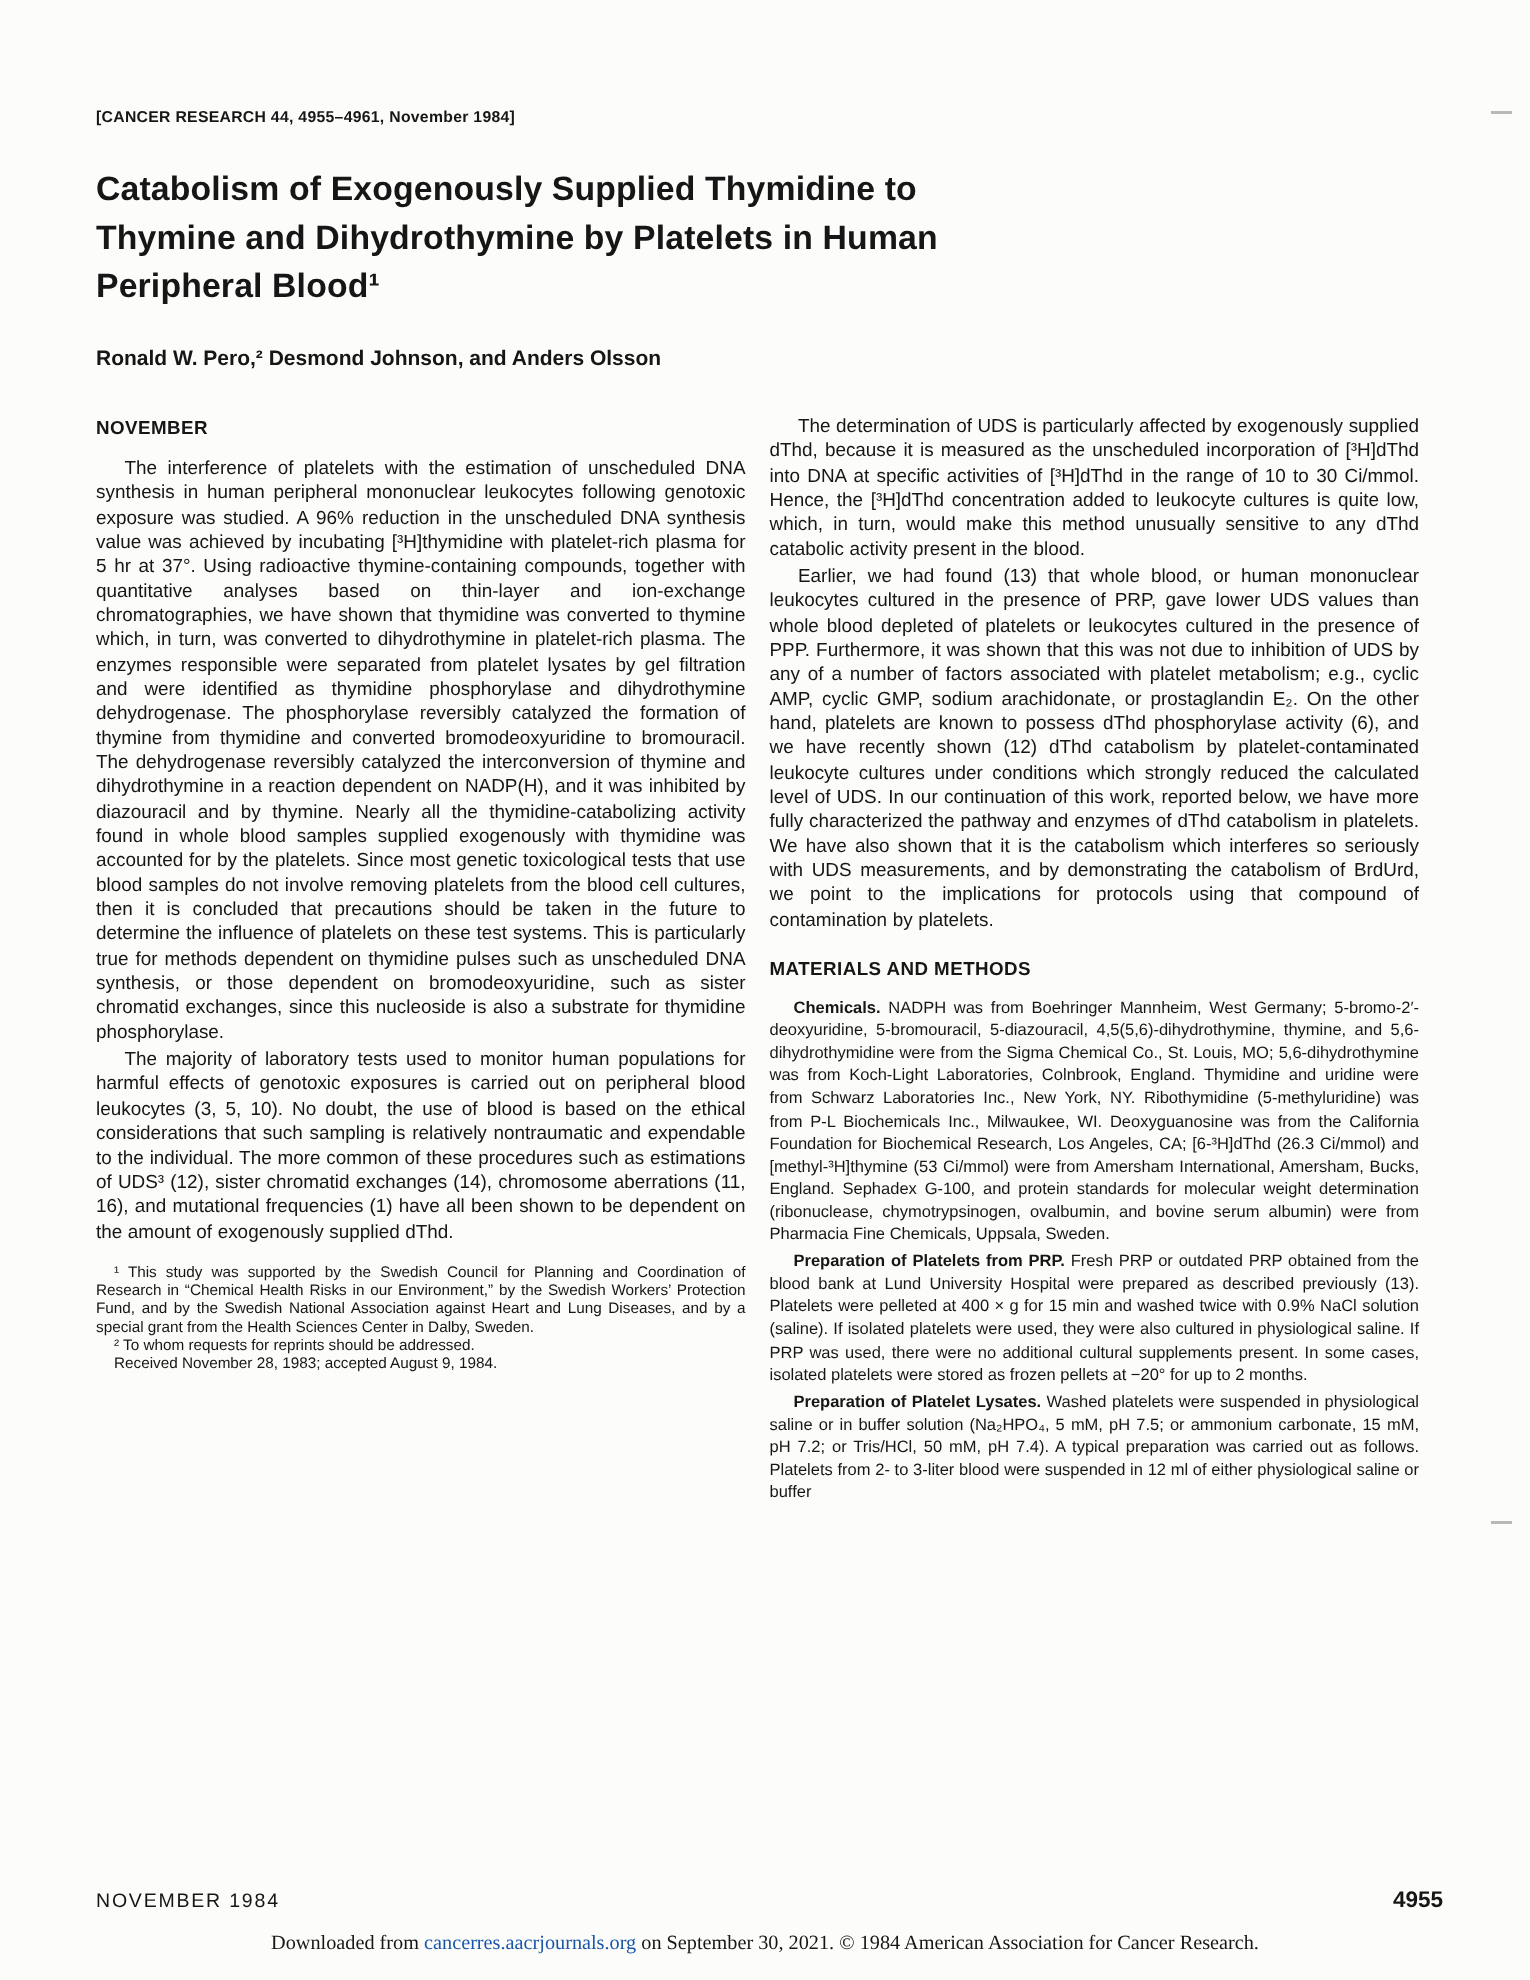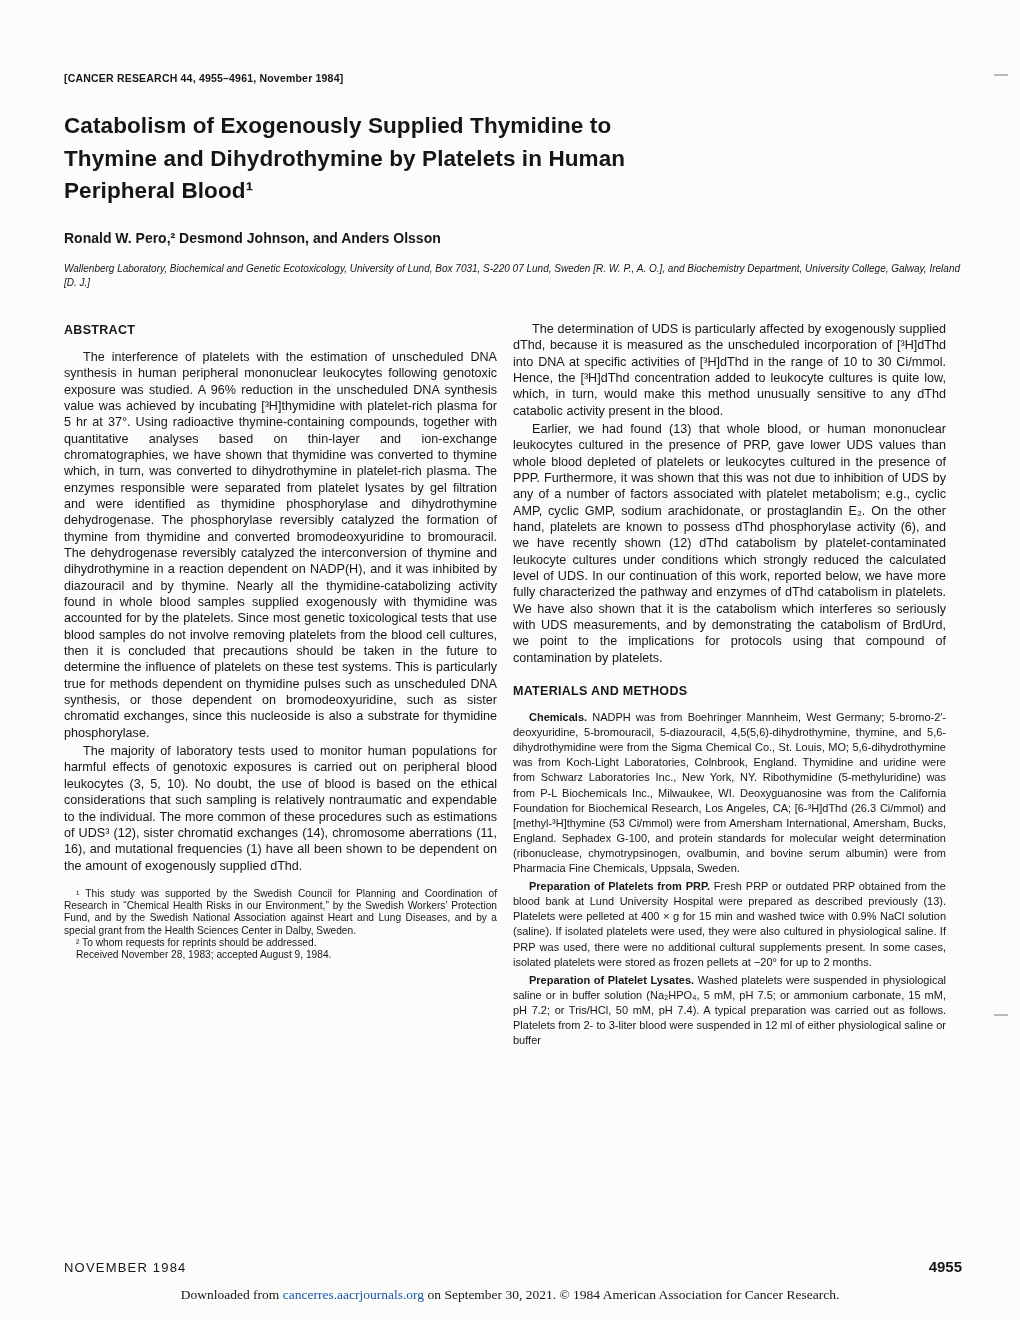--- a/index.html
+++ b/index.html
@@ -141,26 +141,25 @@
 
   <div class="scan-tick" style="top: 74px;"></div>
   <div class="scan-tick" style="top: 1014px;"></div>
 
   <div class="journal-ref">[CANCER RESEARCH 44, 4955–4961, November 1984]</div>
 
   <h1 class="title">Catabolism of Exogenously Supplied Thymidine to Thymine and Dihydrothymine by Platelets in Human Peripheral Blood¹</h1>
 
   <div class="authors">Ronald W. Pero,² Desmond Johnson, and Anders Olsson</div>
 
-  <div class="affiliation">Wallenberg Laboratory, Biochemical and Genetic Ecotoxicology, University of Lund, Box 7031, S-220 07 Lund, Sweden [R. W. P., A. O.], and Biochemistry Department, University College, Galway, Ireland [D. J.]</div>
 
   <div class="columns">
 
     <div class="col">
-      <div class="section-heading first">ABSTRACT</div>
+      <div class="section-heading first">NOVEMBER</div>
       <p class="body-para">The interference of platelets with the estimation of unscheduled DNA synthesis in human peripheral mononuclear leukocytes following genotoxic exposure was studied. A 96% reduction in the unscheduled DNA synthesis value was achieved by incubating [³H]thymidine with platelet-rich plasma for 5 hr at 37°. Using radioactive thymine-containing compounds, together with quantitative analyses based on thin-layer and ion-exchange chromatographies, we have shown that thymidine was converted to thymine which, in turn, was converted to dihydrothymine in platelet-rich plasma. The enzymes responsible were separated from platelet lysates by gel filtration and were identified as thymidine phosphorylase and dihydrothymine dehydrogenase. The phosphorylase reversibly catalyzed the formation of thymine from thymidine and converted bromodeoxyuridine to bromouracil. The dehydrogenase reversibly catalyzed the interconversion of thymine and dihydrothymine in a reaction dependent on NADP(H), and it was inhibited by diazouracil and by thymine. Nearly all the thymidine-catabolizing activity found in whole blood samples supplied exogenously with thymidine was accounted for by the platelets. Since most genetic toxicological tests that use blood samples do not involve removing platelets from the blood cell cultures, then it is concluded that precautions should be taken in the future to determine the influence of platelets on these test systems. This is particularly true for methods dependent on thymidine pulses such as unscheduled DNA synthesis, or those dependent on bromodeoxyuridine, such as sister chromatid exchanges, since this nucleoside is also a substrate for thymidine phosphorylase.</p>
 
       <p class="body-para">The majority of laboratory tests used to monitor human populations for harmful effects of genotoxic exposures is carried out on peripheral blood leukocytes (3, 5, 10). No doubt, the use of blood is based on the ethical considerations that such sampling is relatively nontraumatic and expendable to the individual. The more common of these procedures such as estimations of UDS³ (12), sister chromatid exchanges (14), chromosome aberrations (11, 16), and mutational frequencies (1) have all been shown to be dependent on the amount of exogenously supplied dThd.</p>
 
       <div class="footnotes">
         <p class="footnote">¹ This study was supported by the Swedish Council for Planning and Coordination of Research in “Chemical Health Risks in our Environment,” by the Swedish Workers’ Protection Fund, and by the Swedish National Association against Heart and Lung Diseases, and by a special grant from the Health Sciences Center in Dalby, Sweden.</p>
         <p class="footnote">² To whom requests for reprints should be addressed.</p>
         <p class="footnote">Received November 28, 1983; accepted August 9, 1984.</p>
       </div>
     </div>

